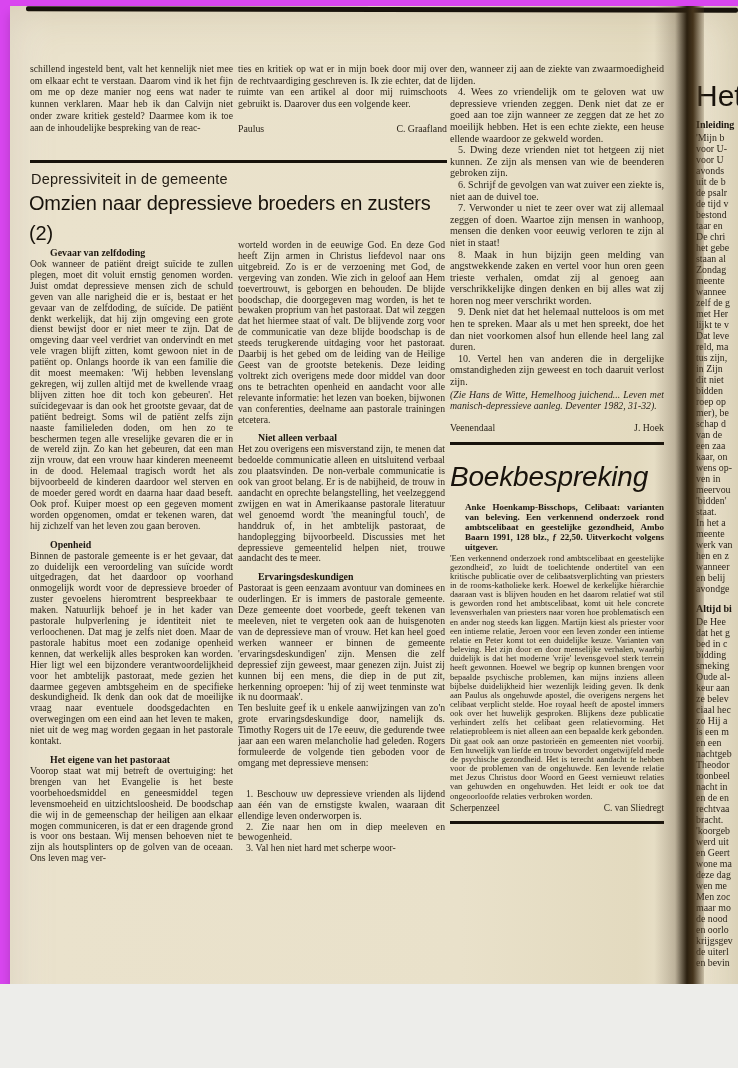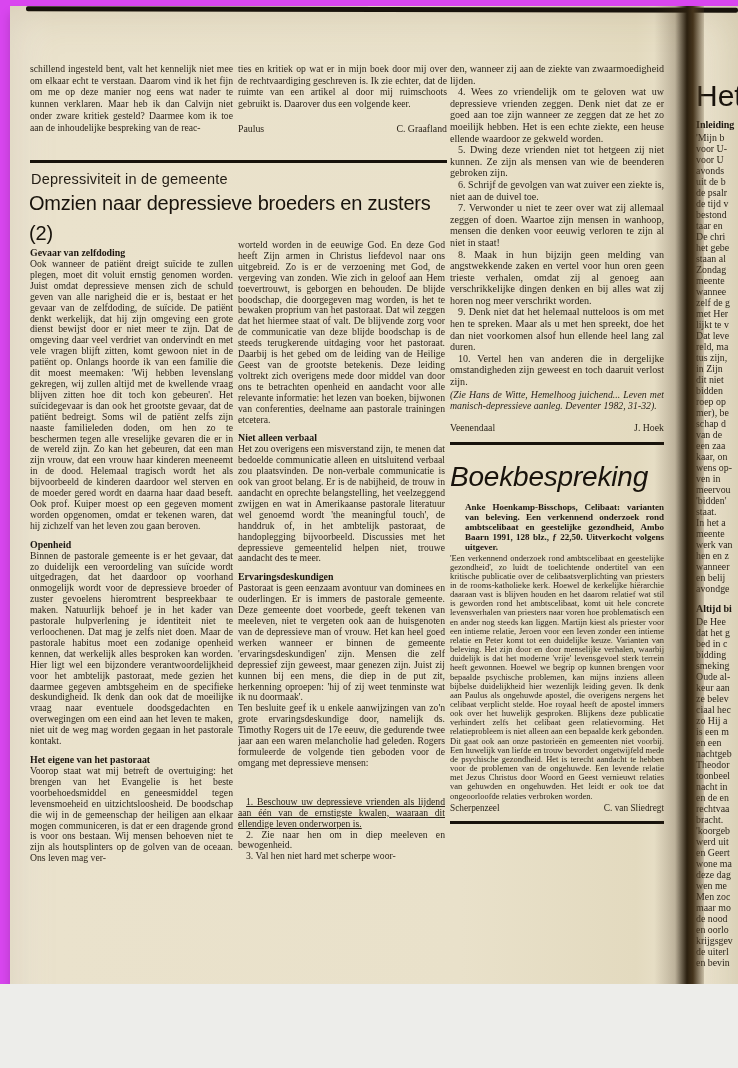--- a/index.html
+++ b/index.html
@@ -15,23 +15,23 @@
   }
   .top-edge { position:absolute; left:16px; top:1px; width:712px; height:5px;
     background:#17120b; border-radius:2px; transform:rotate(.12deg); }
   .gutter-shadow { position:absolute; left:644px; top:0; width:50px; height:1036px; z-index:6; pointer-events:none;
     background:linear-gradient(90deg, rgba(70,52,26,0) 0%, rgba(70,52,26,.28) 42%, #2a1f0f 66%, #45341c 78%, rgba(90,70,40,.22) 100%); }
   .bottom-curl { position:absolute; left:0; bottom:0; width:728px; height:10px; z-index:7; pointer-events:none;
     background:linear-gradient(180deg, rgba(40,30,15,0) 0%, rgba(40,30,15,.30) 100%); }
 
   .col { position:absolute; overflow:hidden; }
   .para { font-size:9.7px; line-height:10.9px; text-align:justify; }
-  .subhead { font-size:9.9px; line-height:11px; font-weight:bold; margin-top:7px; margin-bottom:1px; color:#1d1710; }
+  .subhead { font-size:9.9px; line-height:11px; font-weight:bold; margin-top:7px; margin-bottom:1px; color:#1d1710;margin-left:20px; }
   .item { text-indent:8px; }
-  .space { margin-top:28px;text-decoration:underline; }
+  .space { margin-top:20px; }
 
   .top-col .para { font-size:9.7px; line-height:11.7px; }
   .signoff { display:flex; justify-content:space-between; font-size:9.8px; line-height:11px; }
   .signoff-top { margin-top:13px; width:100%; }
 
   .rule { background:#17120b; height:3px; }
   .rule-top-section { position:absolute; left:20px; top:154px; width:417px; }
 
   .kicker { position:absolute; left:21px; top:165px; font-family:"Liberation Sans", sans-serif;
     font-size:14.5px; color:#221c14; letter-spacing:.2px; }

